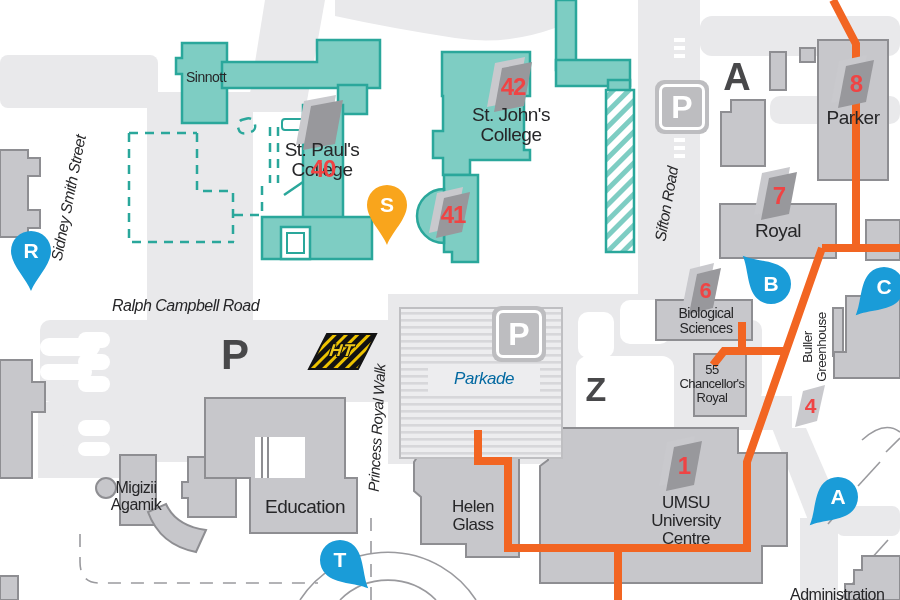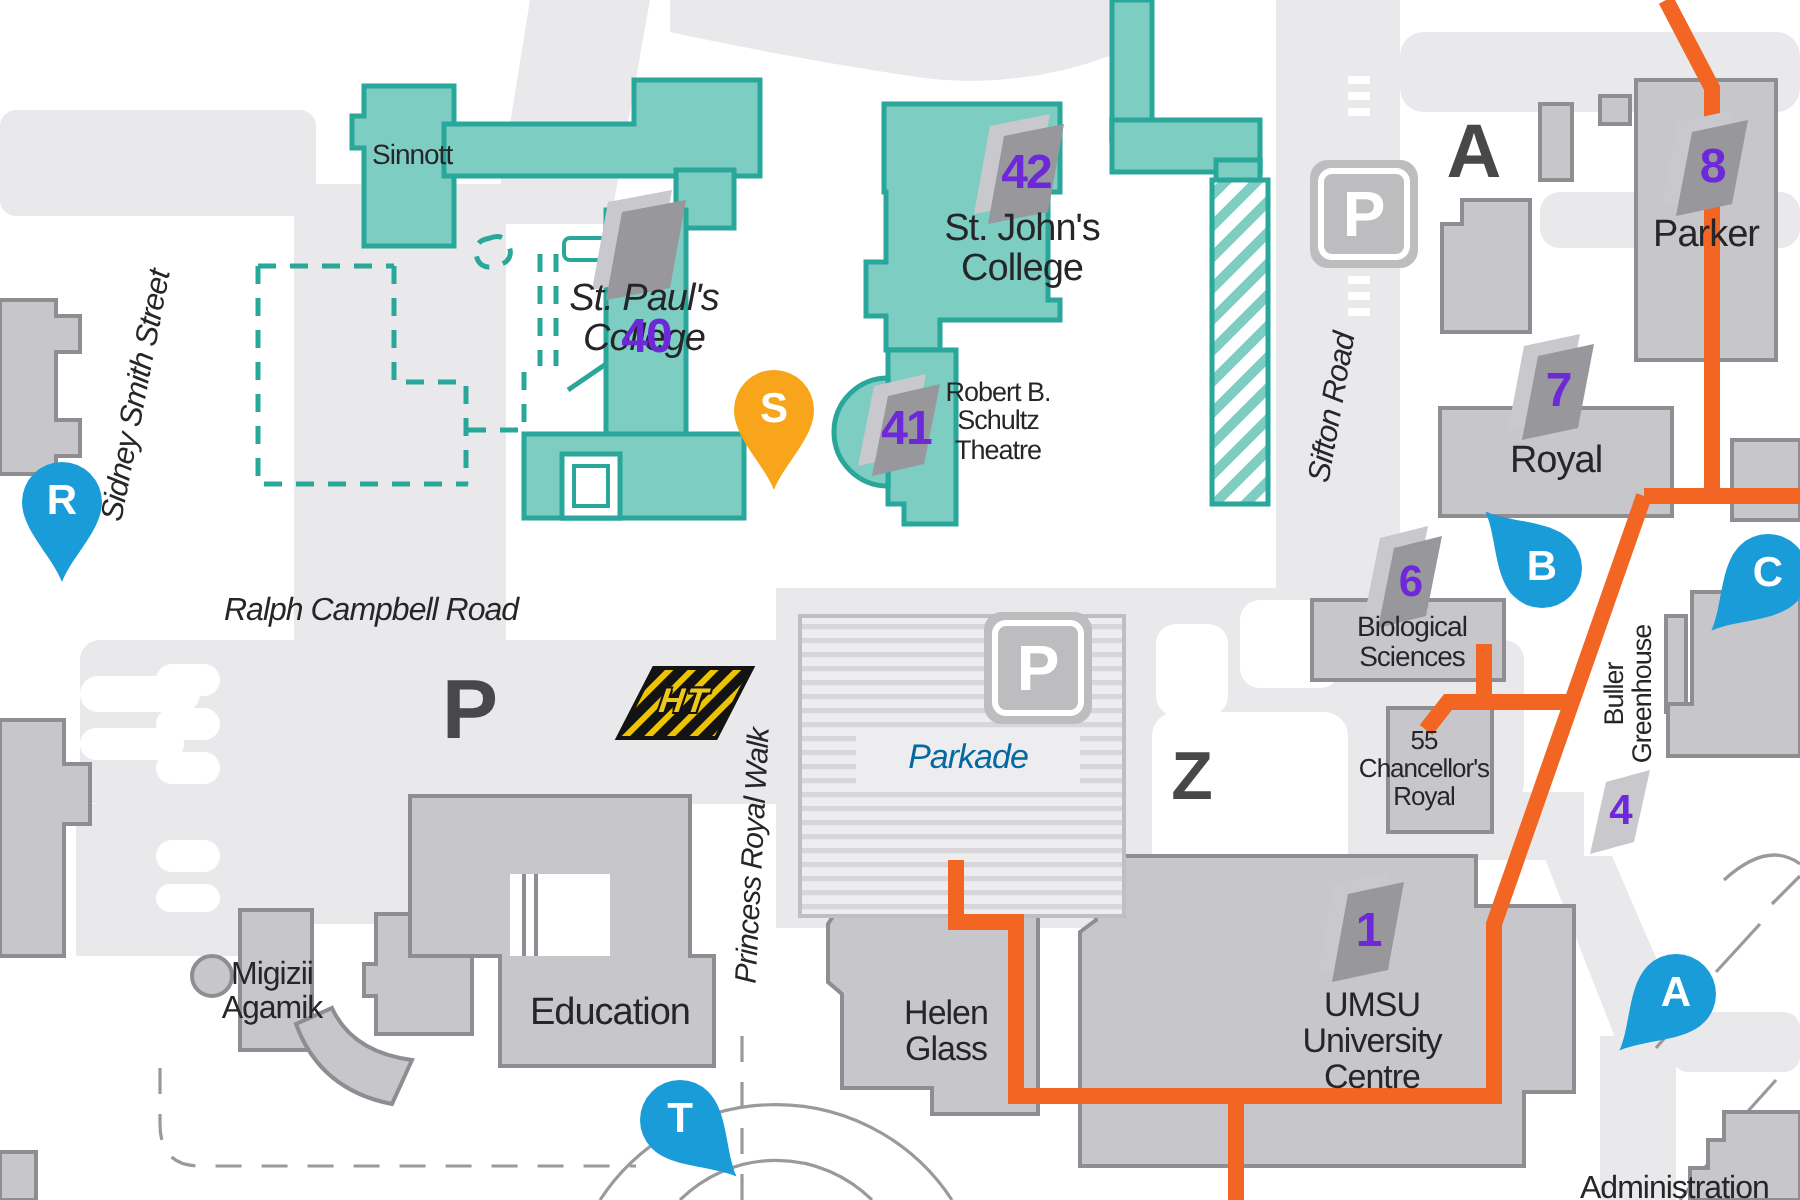--- a/index.html
+++ b/index.html
@@ -7,21 +7,21 @@
          font-family:"Liberation Sans",sans-serif;}
   #stage svg{position:absolute;left:0;top:0;}
   .lbl{position:absolute;transform:translate(-50%,-50%);text-align:center;color:#262628;
        line-height:1.06;letter-spacing:-0.5px;white-space:nowrap;font-size:17px;}
   .lbl span{display:block;}
   .tl{transform:none;text-align:left;}
   .it{font-style:italic;}
   .zone{position:absolute;transform:translate(-50%,-50%);font-weight:bold;color:#48484a;}
   .pinletter{position:absolute;transform:translate(-50%,-50%);color:#fff;font-weight:bold;
              font-size:21px;letter-spacing:0;}
-  .badgenum{position:absolute;transform:translate(-50%,-50%);color:#6d28d9;font-weight:bold;
+  .badgenum{position:absolute;transform:translate(-50%,-50%);color:#ef4444;font-weight:bold;
             font-size:24px;letter-spacing:-1px;}
   .psign{position:absolute;background:#bdbdc0;border-radius:9px;}
   .psign-inner{position:absolute;inset:4px;border:3px solid #fff;border-radius:7px;color:#fff;
                font-weight:bold;font-size:32px;display:flex;align-items:center;justify-content:center;}
   .htText{position:absolute;transform:translate(-50%,-50%) skewX(-8deg);color:#eec81c;font-weight:bold;
           font-style:italic;font-size:17px;letter-spacing:1px;
           text-shadow:1px 1px 0 #111,-1px -1px 0 #111,1px -1px 0 #111,-1px 1px 0 #111;}
   .parkadeTxt{color:#0369a1;}
 </style>
 </head>
@@ -225,32 +225,27 @@
         </g>
   </g>
 </svg>
 
 <div class="lbl it" style="left:69px;top:198px;font-size:15.5px;transform:translate(-50%,-50%) rotate(-79deg);">Sidney Smith Street</div>
 <div class="lbl it tl" style="left:112px;top:298px;font-size:16px;">Ralph Campbell Road</div>
 <div class="lbl it" style="left:667px;top:204px;font-size:15.5px;transform:translate(-50%,-50%) rotate(-80deg);">Sifton Road</div>
 <div class="lbl it" style="left:377px;top:428px;font-size:15px;transform:translate(-50%,-50%) rotate(-87deg);">Princess Royal Walk</div>
 
 <div class="lbl tl" style="left:186px;top:70px;font-size:14px;">Sinnott</div>
-<div class="lbl" style="left:322px;top:160px;font-size:19px;font-style:italic;">
+<div class="lbl" style="left:322px;top:160px;font-size:19px;">
   <span>St. Paul's</span>
   <span>College</span>
 </div>
 <div class="lbl" style="left:511px;top:125px;font-size:19px;">
   <span>St. John's</span>
   <span>College</span>
-</div>
-<div class="lbl" style="left:499px;top:211px;font-size:13.5px;">
-  <span>Robert B.</span>
-  <span>Schultz</span>
-  <span>Theatre</span>
 </div>
 <div class="lbl" style="left:853px;top:118px;font-size:19px;">Parker</div>
 <div class="lbl" style="left:778px;top:231px;font-size:19px;">Royal</div>
 <div class="lbl" style="left:706px;top:321px;font-size:14px;">
   <span>Biological</span>
   <span>Sciences</span>
 </div>
 <div class="lbl" style="left:712px;top:384px;font-size:13px;">
   <span>55</span>
   <span>Chancellor's</span>

